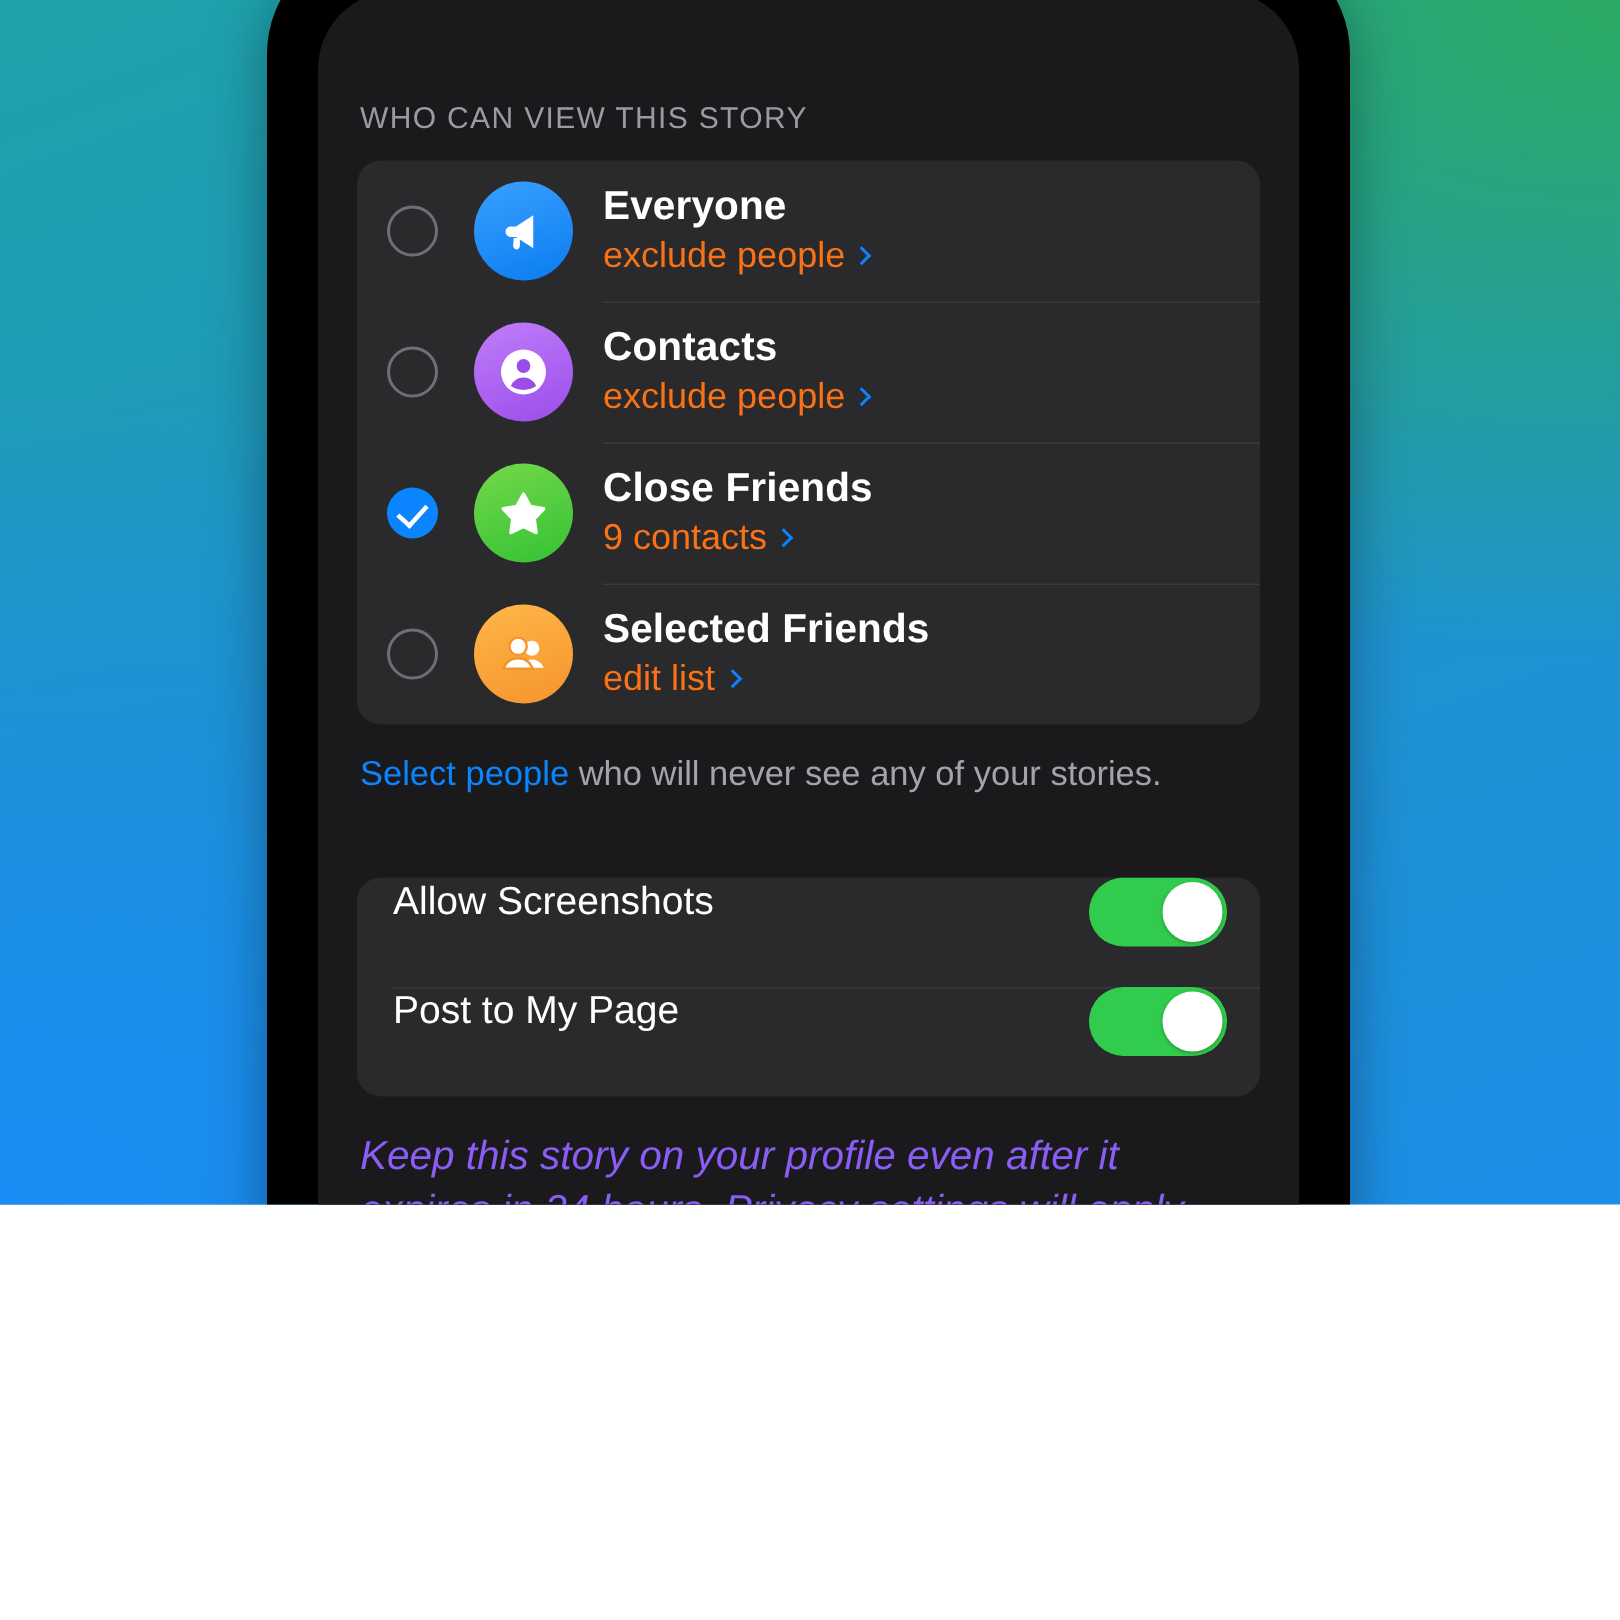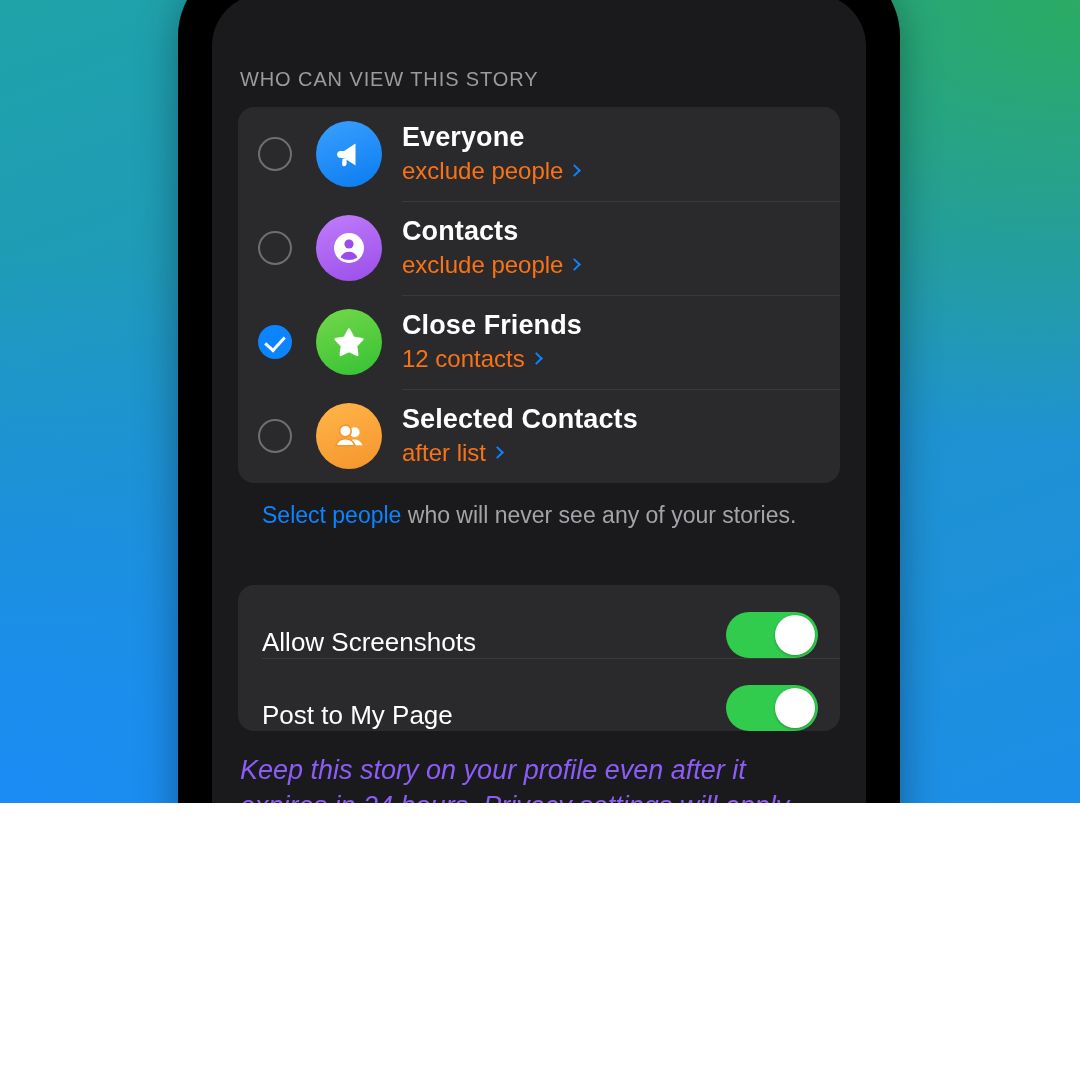--- a/index.html
+++ b/index.html
@@ -160,29 +160,28 @@
     position: relative;
     top: 0px;
   }
 
   
   .note {
     font-size: 23px;
     line-height: 1.3;
     color: #a3a3a8;
     padding: 18px 2px 0 2px;
-    margin-left: 22px;
   }
   .note .lnk { color: #0a84ff; }
 
   
   .toggle-card { margin-top: 54px; }
   .tg-row {
     display: flex;
-    align-items: flex-end;
+    align-items: flex-start;
     height: 73px;
     padding: 0 22px 0 24px;
     position: relative;
     gap: 40px;
   }
   .tg-row + .tg-row::before {
     content: "";
     position: absolute;
     left: 24px; right: 0; top: 0;
     height: 1px;
@@ -304,40 +303,40 @@
           <div class="aud-row">
             <div class="radio checked"></div>
             <div class="avatar av-green">
               <svg width="40" height="40" viewBox="0 0 40 40">
                 <path d="M20 7.5 L24.4 15.6 L33.4 17.2 L27.1 23.9 L28.3 33 L20 28.9 L11.7 33 L12.9 23.9 L6.6 17.2 L15.6 15.6 Z" fill="#ffffff" stroke="#ffffff" stroke-width="2.4" stroke-linejoin="round"></path>
               </svg>
             </div>
             <div class="row-body">
               <div class="row-title">Close Friends</div>
               <div class="row-sub">
-                <span>12 contacts</span>
+                <span>9 contacts</span>
                 <span class="chev"></span>
               </div>
             </div>
           </div>
 
           <div class="aud-row">
             <div class="radio"></div>
             <div class="avatar av-orange">
               <svg width="40" height="40" viewBox="0 0 40 40">
                 <circle cx="25.6" cy="16.2" r="5" fill="#ffffff"></circle>
                 <path d="M17.6 29.2 C19.2 25.6 22.2 23.6 25.6 23.6 C29 23.6 32 25.6 33.6 29.2 Z" fill="#ffffff"></path>
                 <circle cx="16.4" cy="14.9" r="5.8" fill="#ffffff" stroke="#f5942b" stroke-width="1.6"></circle>
                 <path d="M6.6 29.8 C8.4 25.2 12.1 22.8 16.4 22.8 C20.7 22.8 24.4 25.2 26.2 29.8 Z" fill="#ffffff" stroke="#f5942b" stroke-width="1.6" stroke-linejoin="round"></path>
               </svg>
             </div>
             <div class="row-body">
-              <div class="row-title">Selected Contacts</div>
+              <div class="row-title">Selected Friends</div>
               <div class="row-sub">
-                <span>after list</span>
+                <span>edit list</span>
                 <span class="chev"></span>
               </div>
             </div>
           </div>
 
         </div>
 
         <div class="note">
           <span class="lnk">Select people</span><span> who will never see any of your stories.</span>
         </div>

